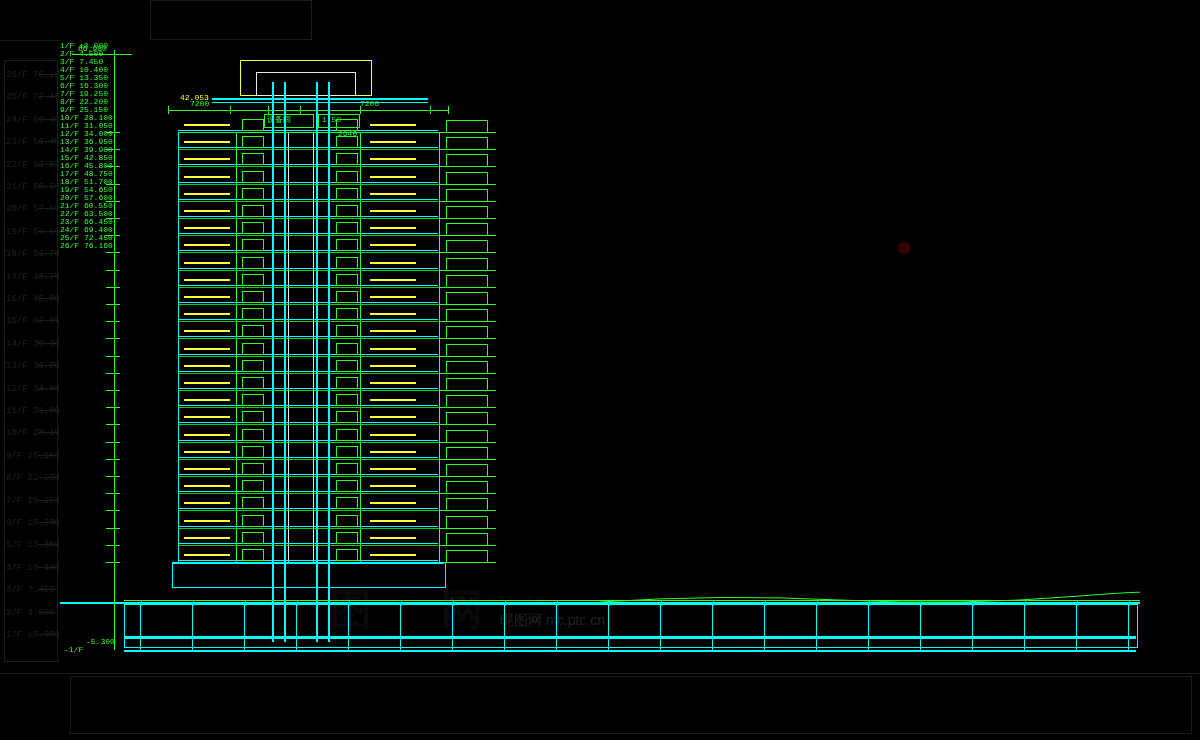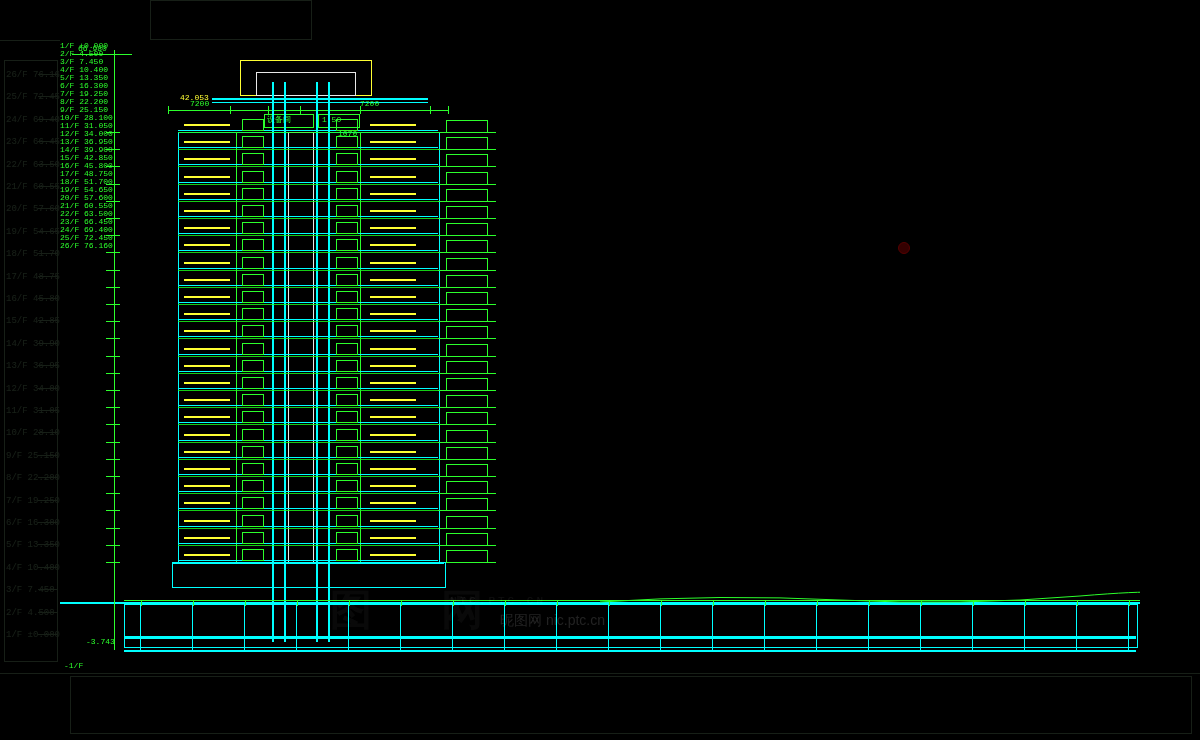--- a/index.html
+++ b/index.html
@@ -128,21 +128,21 @@
         <div class="dim-tick" style="left: 108px; top: 64px;"></div>
         <div class="dim-tick" style="left: 170px; top: 64px;"></div>
         <div class="dim-tick" style="left: 208px; top: 64px;"></div>
         <div class="dim-tick" style="left: 240px; top: 64px;"></div>
         <div class="dim-tick" style="left: 300px; top: 64px;"></div>
         <div class="dim-tick" style="left: 370px; top: 64px;"></div>
         <div class="dim-tick" style="left: 388px; top: 64px;"></div>
       </div>
     <div class="txt" style="left:130px;top:58px">7200</div>
     <div class="txt" style="left:300px;top:58px">7200</div>
-    <div class="txt" style="left:278px;top:88px">1070</div>
+    <div class="txt" style="left:278px;top:88px">2640</div>
 
     <div class="box-c" style="left:118px;top:90px;width:260px;height:430px"></div>
 
     <div class="vcyan" style="left:212px;top:40px;height:560px;width:2px"></div>
     <div class="vcyan" style="left:224px;top:40px;height:560px;width:2px"></div>
     <div class="vcyan" style="left:256px;top:40px;height:560px;width:2px"></div>
     <div class="vcyan" style="left:268px;top:40px;height:560px;width:2px"></div>
     <div class="box-w" style="left:228px;top:90px;width:24px;height:430px"></div>
     <div class="vline" style="left:176px;top:90px;height:430px"></div>
     <div class="vline" style="left:300px;top:90px;height:430px"></div>
@@ -487,20 +487,20 @@
         <div class="vcyan" style="left: 1068px; top: 562px; height: 46px;"></div>
         <div class="vline" style="left: 1069px; top: 558px; height: 6px;"></div>
       </div>
 
     <svg style="position:absolute;left:540px;top:548px;width:540px;height:20px">
       <path d="M0 12 Q120 4 240 10 T480 6 540 12" stroke="#2cff2c" fill="none" stroke-width="1"></path>
     </svg>
 
     <div class="vline" style="left:54px;top:8px;height:600px"></div>
 
-    <div class="txt" style="left:4px;top:620px">-1/F</div>
-    <div class="txt" style="left:26px;top:596px">-3.743</div>
+    <div class="txt" style="left:4px;top:604px">-1/F</div>
+    <div class="txt" style="left:26px;top:596px">-5.300</div>
 
     <div style="position:absolute;left:838px;top:200px;width:10px;height:10px;border-radius:50%;background:#350000;border:1px solid #500"></div>
   </div>
 
   <div class="watermark2">NIC.PTC.CN</div>
 </div>
 
 </body></html>

